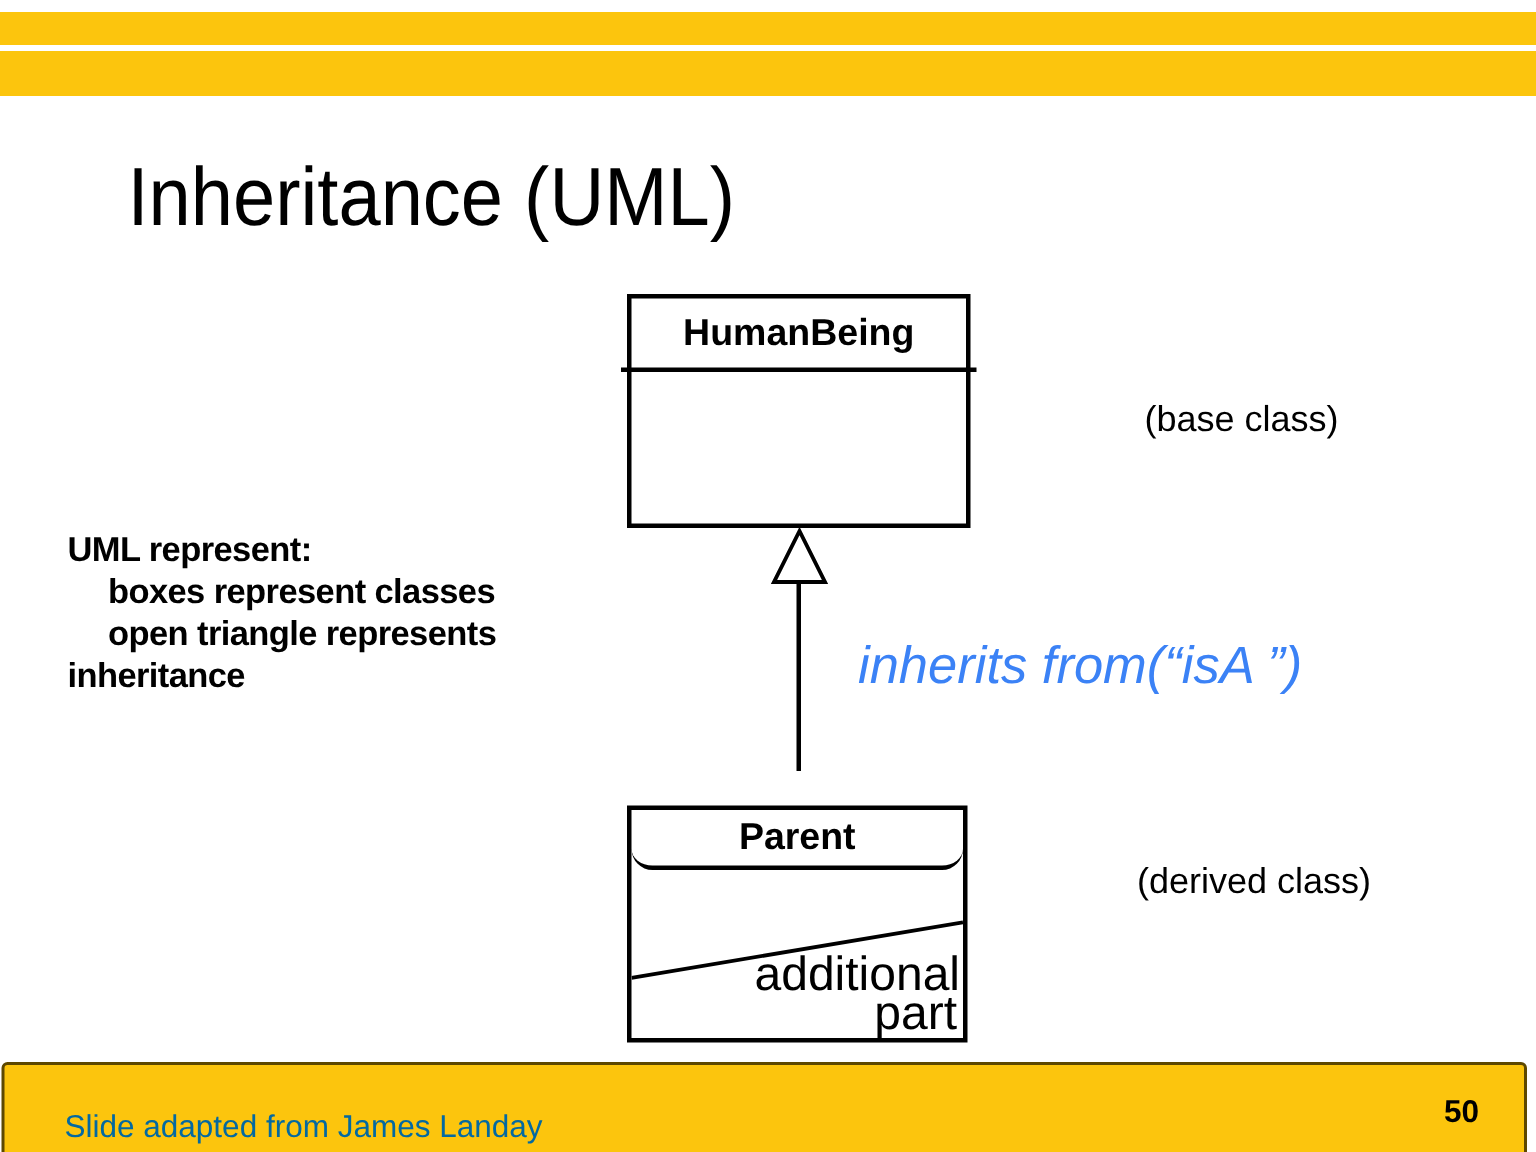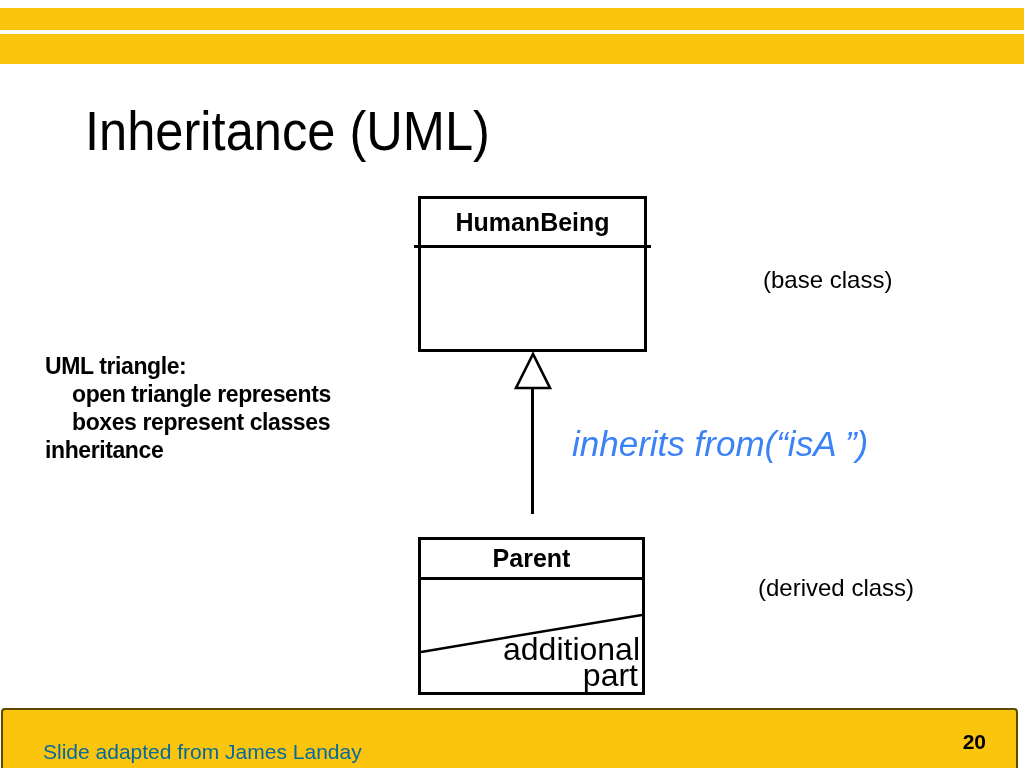--- a/index.html
+++ b/index.html
@@ -33,21 +33,21 @@
   }
   .notes .indent { padding-left: 27px; }
 
   
   .class-box {
     position: absolute; background: #fff;
     border: 3px solid #000;
   }
   .box-header {
     display: flex; align-items: center; justify-content: center;
-    font-weight: bold; font-size: 25px; color: #000;
+    font-weight: bold; font-size: 25px; color: #000; border-radius: 14px;
   }
   .hb-box { left: 418px; top: 196px; width: 229px; height: 156px; }
   .hb-box .box-header { height: 46px; }
   .hb-divider {
     position: absolute; top: 46px; left: -7px; right: -7px; height: 3px;
     background: #000;
   }
   .parent-box { left: 418px; top: 513px; width: 227px; height: 158px; margin-top: 24px; }
   .parent-box .box-header { height: 40px; border-bottom: 3px solid #000; }
   .parent-body { position: relative; width: 100%; height: 109px; }
@@ -95,23 +95,23 @@
 <body>
 
 <div class="slide">
 
   <div class="top-band b1"></div>
   <div class="top-band b2"></div>
 
   <h1 class="title">Inheritance (UML)</h1>
 
   <div class="notes">
-    <div>UML triangle:</div>
+    <div>UML represent:</div>
+    <div class="indent">boxes represent classes</div>
     <div class="indent">open triangle represents</div>
-    <div class="indent">boxes represent classes</div>
     <div>inheritance</div>
   </div>
 
   <div class="class-box hb-box">
     <div class="box-header">HumanBeing</div>
     <div class="hb-divider"></div>
   </div>
 
   <div class="annotation base">(base class)</div>
 
@@ -129,16 +129,16 @@
         <line x1="0%" y1="66%" x2="100%" y2="32%" stroke="#000000" stroke-width="2.5"></line>
       </svg>
       <div class="additional-part">additional part</div>
     </div>
   </div>
 
   <div class="annotation derived">(derived class)</div>
 
   <div class="footer-bar">
     <div class="footer-text">Slide adapted from James Landay</div>
-    <div class="page-number">20</div>
+    <div class="page-number">50</div>
   </div>
 
 </div>
 
 </body></html>

